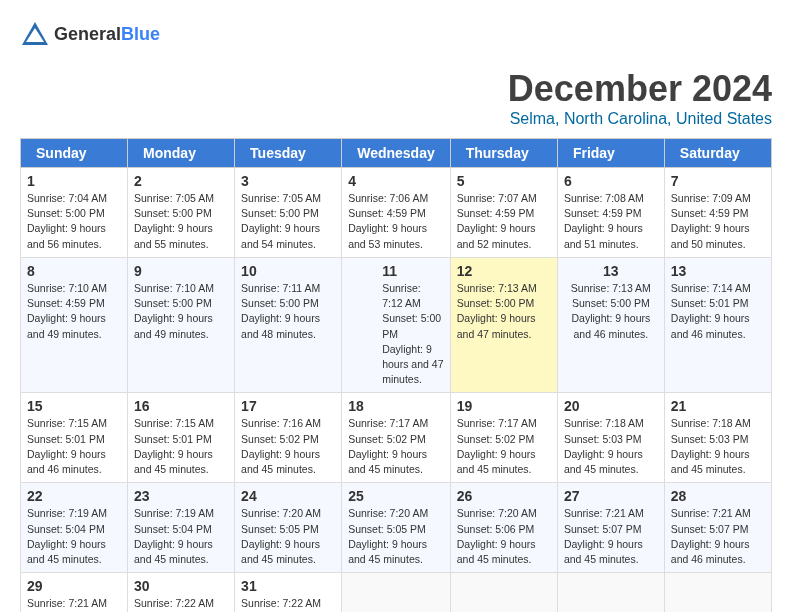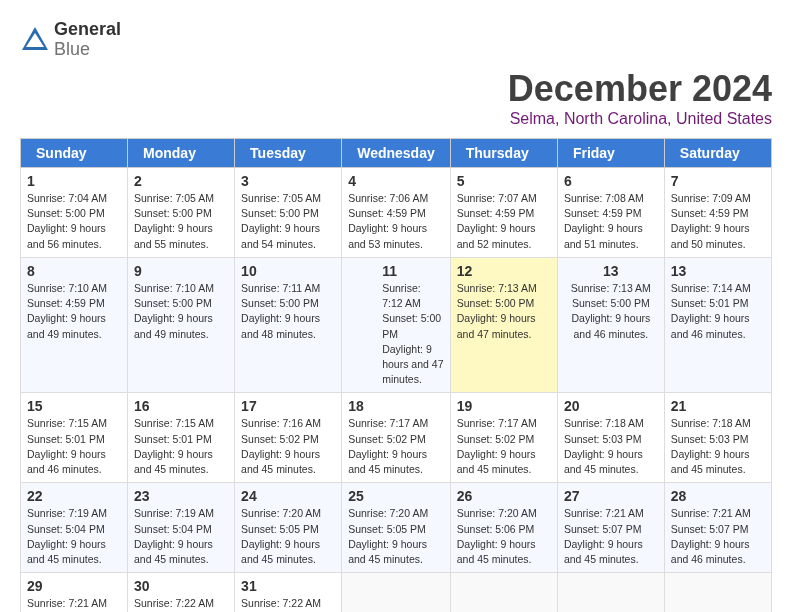--- a/index.html
+++ b/index.html
@@ -15,51 +15,51 @@
       justify-content: space-between;
       align-items: flex-start;
       margin-bottom: 10px;
     }
     .logo {
       display: flex;
       align-items: center;
     }
     .logo-text {
       display: flex;
-      flex-direction: column;
+      flex-direction: row;
       line-height: 1.1;
       justify-content: space-between;
     }
     .logo-general {
       font-size: 18px;
       font-weight: bold;
       color: #333;
     }
     .logo-blue {
       font-size: 18px;
-      font-weight: normal;
-      color: #737373;
+      font-weight: bold;
+      color: #3b82f6;
     }
     .logo-icon {
       width: 30px;
       height: 30px;
       margin-right: 4px;
     }
     .title-area {
       text-align: right;
     }
     .month-title {
       font-size: 36px;
       font-weight: bold;
       color: #404040;
       margin-top: 48px;
     }
     .location-title {
       font-size: 16px;
-      color: #701a75;
+      color: #0369a1;
     }
     .calendar-table {
       width: 100%;
       border-collapse: collapse;
     }
     .calendar-table th {
       background-color: #3a7bd5;
       color: white;
       text-align: left;
       padding: 6px 15px;

